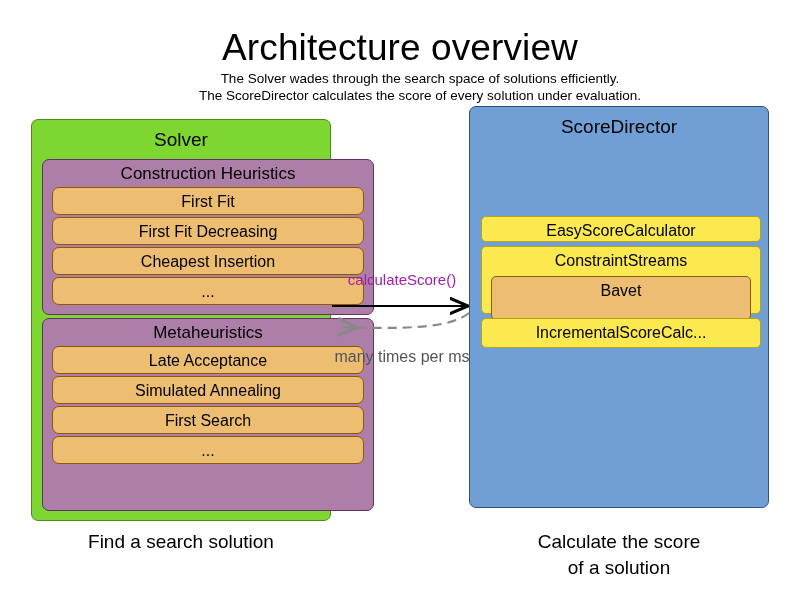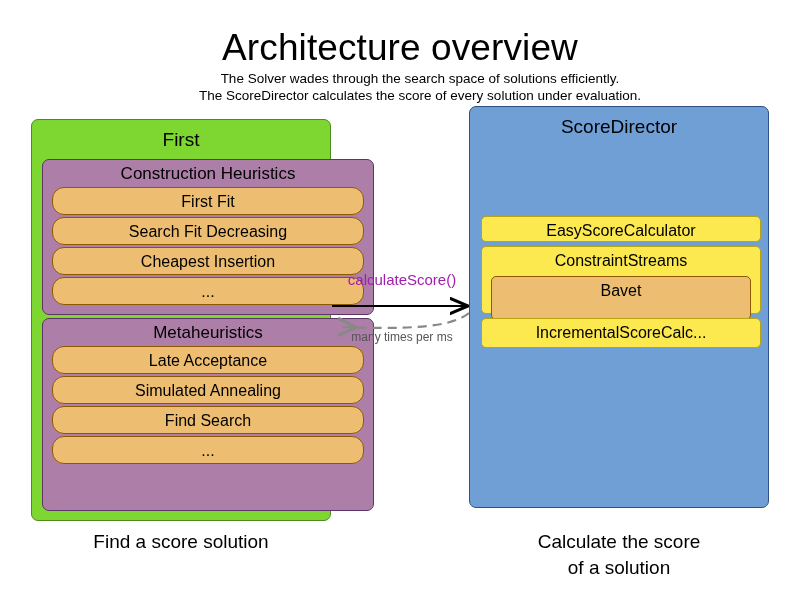--- a/index.html
+++ b/index.html
@@ -98,21 +98,21 @@
   .items {
     padding: 0 9px 6px 9px;
   }
   .item {
     height: 28px;
     line-height: 28px;
     text-align: center;
     font-size: 16px;
     background: #edbe71;
     border: 1px solid #8f5902;
-    border-radius: 12px;
+    border-radius: 7px;
     box-sizing: border-box;
     margin-bottom: 2px;
   }
   .item:last-child { margin-bottom: 0; }
 
   
   .calc {
     position: absolute;
     left: 11px;
     width: 280px;
@@ -159,23 +159,23 @@
     text-align: center;
     white-space: nowrap;
   }
   #label-calculate {
     left: 332px; top: 271px;
     width: 140px;
     font-size: 15px;
     color: #a21caf;
   }
   #label-many {
-    left: 332px; top: 330px;
+    left: 332px; top: 348px;
     width: 140px;
-    font-size: 12px;
+    font-size: 16px;
     color: #555555;
   }
 
   
   .caption {
     position: absolute;
     text-align: center;
     font-size: 19px;
     line-height: 26px;
   }
@@ -185,38 +185,38 @@
 </head>
 <body>
 
 <div id="canvas">
 
   <div class="title">Architecture overview</div>
   <div class="subtitle line1">The Solver wades through the search space of solutions efficiently.</div>
   <div class="subtitle line2">The ScoreDirector calculates the score of every solution under evaluation.</div>
 
   <div class="panel" id="solver-panel">
-    <div class="panel-title">First</div>
+    <div class="panel-title">Solver</div>
 
     <div class="group" id="group-construction">
       <div class="group-title">Construction Heuristics</div>
       <div class="items">
         <div class="item">First Fit</div>
-        <div class="item">Search Fit Decreasing</div>
+        <div class="item">First Fit Decreasing</div>
         <div class="item">Cheapest Insertion</div>
         <div class="item">...</div>
       </div>
     </div>
 
     <div class="group" id="group-metaheuristics">
       <div class="group-title">Metaheuristics</div>
       <div class="items">
         <div class="item">Late Acceptance</div>
         <div class="item">Simulated Annealing</div>
-        <div class="item">Find Search</div>
+        <div class="item">First Search</div>
         <div class="item">...</div>
       </div>
     </div>
   </div>
 
   <div class="panel" id="scoredirector-panel">
     <div class="panel-title">ScoreDirector</div>
 
     <div class="calc" id="calc-easy">EasyScoreCalculator</div>
 
@@ -239,19 +239,19 @@
     </defs>
 
     <line x1="332" y1="306" x2="466" y2="306" stroke="#000000" stroke-width="2.2" marker-end="url(#head-black)"></line>
 
     <path d="M469,313 C450,329 400,329 340,327" fill="none" stroke="#888888" stroke-width="2.2" stroke-dasharray="9 6" marker-end="url(#head-gray)"></path>
   </svg>
 
   <div class="arrow-label" id="label-calculate">calculateScore()</div>
   <div class="arrow-label" id="label-many">many times per ms</div>
 
-  <div class="caption" id="caption-solver">Find a score solution</div>
+  <div class="caption" id="caption-solver">Find a search solution</div>
   <div class="caption" id="caption-scoredirector">
     <div>Calculate the score</div>
     <div>of a solution</div>
   </div>
 
 </div>
 
 </body></html>

